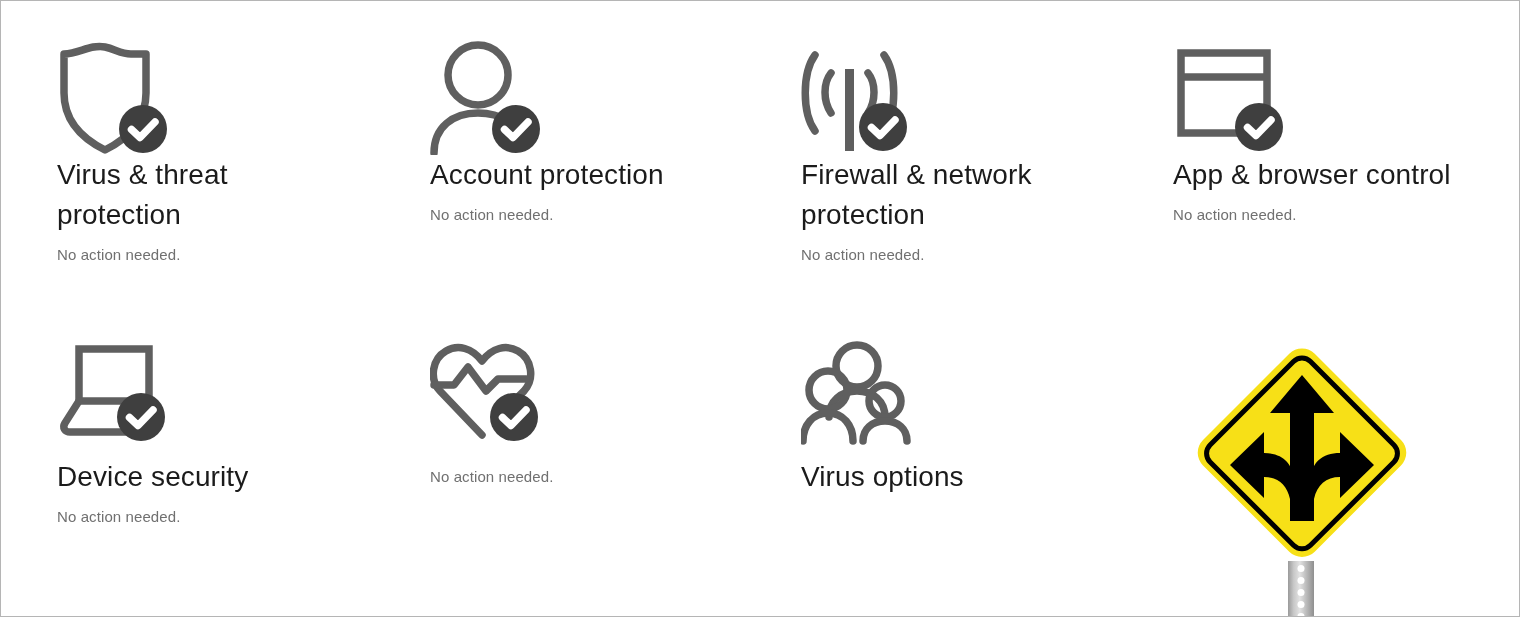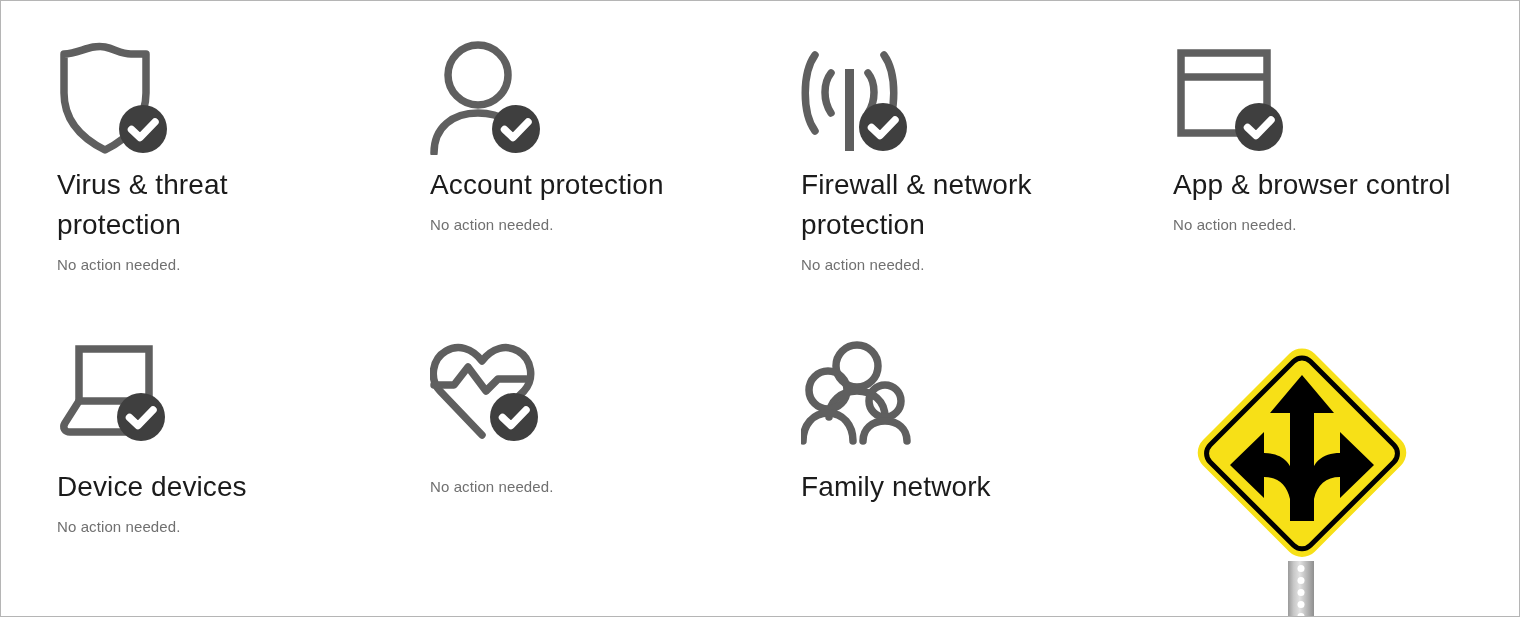--- a/index.html
+++ b/index.html
@@ -52,21 +52,21 @@
 
   
   .col1{left:56px;}
   .col2{left:429px;}
   .col3{left:800px;}
   .col4{left:1172px;}
   
   .row1{top:36px;}
   .row2{top:338px;}
 
-  .texts{margin-top:10px;}
+  .texts{}
 
   
   .signpost{
     position:absolute;
     left:1287px;
     top:560px;
     width:26px;
     height:56px;
     background:linear-gradient(to right,#9a9a9a 0%,#c8c8c8 22%,#e2e2e2 45%,#b9b9b9 72%,#8f8f8f 100%);
   }
@@ -169,21 +169,21 @@
         <svg class="icon-svg" width="112" height="108" viewBox="0 0 112 108">
           <rect x="22" y="10" width="70" height="52" fill="none" stroke="#5f5f5f" stroke-width="7.5"></rect>
           <path d="M22 62 L8 84 C5 89 8 93 13 93 L92 93" fill="none" stroke="#5f5f5f" stroke-width="7.5" stroke-linejoin="round" stroke-linecap="round"></path>
           <g>
             <circle cx="84" cy="78" r="24" fill="#3f3f3f"></circle>
             <path d="M72.5 78.5 L81 86.5 L96 71" fill="none" stroke="#ffffff" stroke-width="7.5" stroke-linecap="round" stroke-linejoin="round"></path>
           </g>
         </svg>
       </div>
       <div class="texts">
-        <div class="title">Device devices</div>
+        <div class="title">Device security</div>
         <div class="subtitle">No action needed.</div>
       </div>
     </div>
 
     <div class="tile col2 row2">
       <div class="icon-wrap">
         <svg class="icon-svg" width="112" height="108" viewBox="0 0 112 108">
           <path d="M52 96 L10 52 C-1 40 2 20 16 12 C28 5 42 9 52 22 C62 9 76 5 88 12 C102 20 105 40 94 52 L84 62" fill="none" stroke="#5f5f5f" stroke-width="7.5" stroke-linecap="round" stroke-linejoin="round"></path>
           <path d="M4 46 L24 46 L38 28 L56 52 L68 40 L96 40" fill="none" stroke="#5f5f5f" stroke-width="7.5" stroke-linecap="round" stroke-linejoin="round"></path>
           <g>
@@ -202,21 +202,21 @@
         <svg class="icon-svg" width="112" height="108" viewBox="0 0 112 108">
           <circle cx="56" cy="27" r="21" fill="none" stroke="#5f5f5f" stroke-width="7.5"></circle>
           <path d="M28 78 C28 62 40 52 56 52 C72 52 84 62 84 78" fill="none" stroke="#5f5f5f" stroke-width="7.5" stroke-linecap="round"></path>
           <circle cx="27" cy="51" r="19" fill="none" stroke="#5f5f5f" stroke-width="7.5"></circle>
           <path d="M2 102 C2 86 12 74 27 74 C42 74 52 86 52 102" fill="none" stroke="#5f5f5f" stroke-width="7.5" stroke-linecap="round"></path>
           <circle cx="84" cy="62" r="16" fill="none" stroke="#5f5f5f" stroke-width="7.5"></circle>
           <path d="M62 102 C62 90 71 82 84 82 C97 82 106 90 106 102" fill="none" stroke="#5f5f5f" stroke-width="7.5" stroke-linecap="round"></path>
         </svg>
       </div>
       <div class="texts">
-        <div class="title">Family network</div>
+        <div class="title">Virus options</div>
       </div>
     </div>
 
   </div>
 
   <div class="signpost">
     <span class="hole" style="top:4px"></span>
     <span class="hole" style="top:16px"></span>
     <span class="hole" style="top:28px"></span>
     <span class="hole" style="top:40px"></span>

